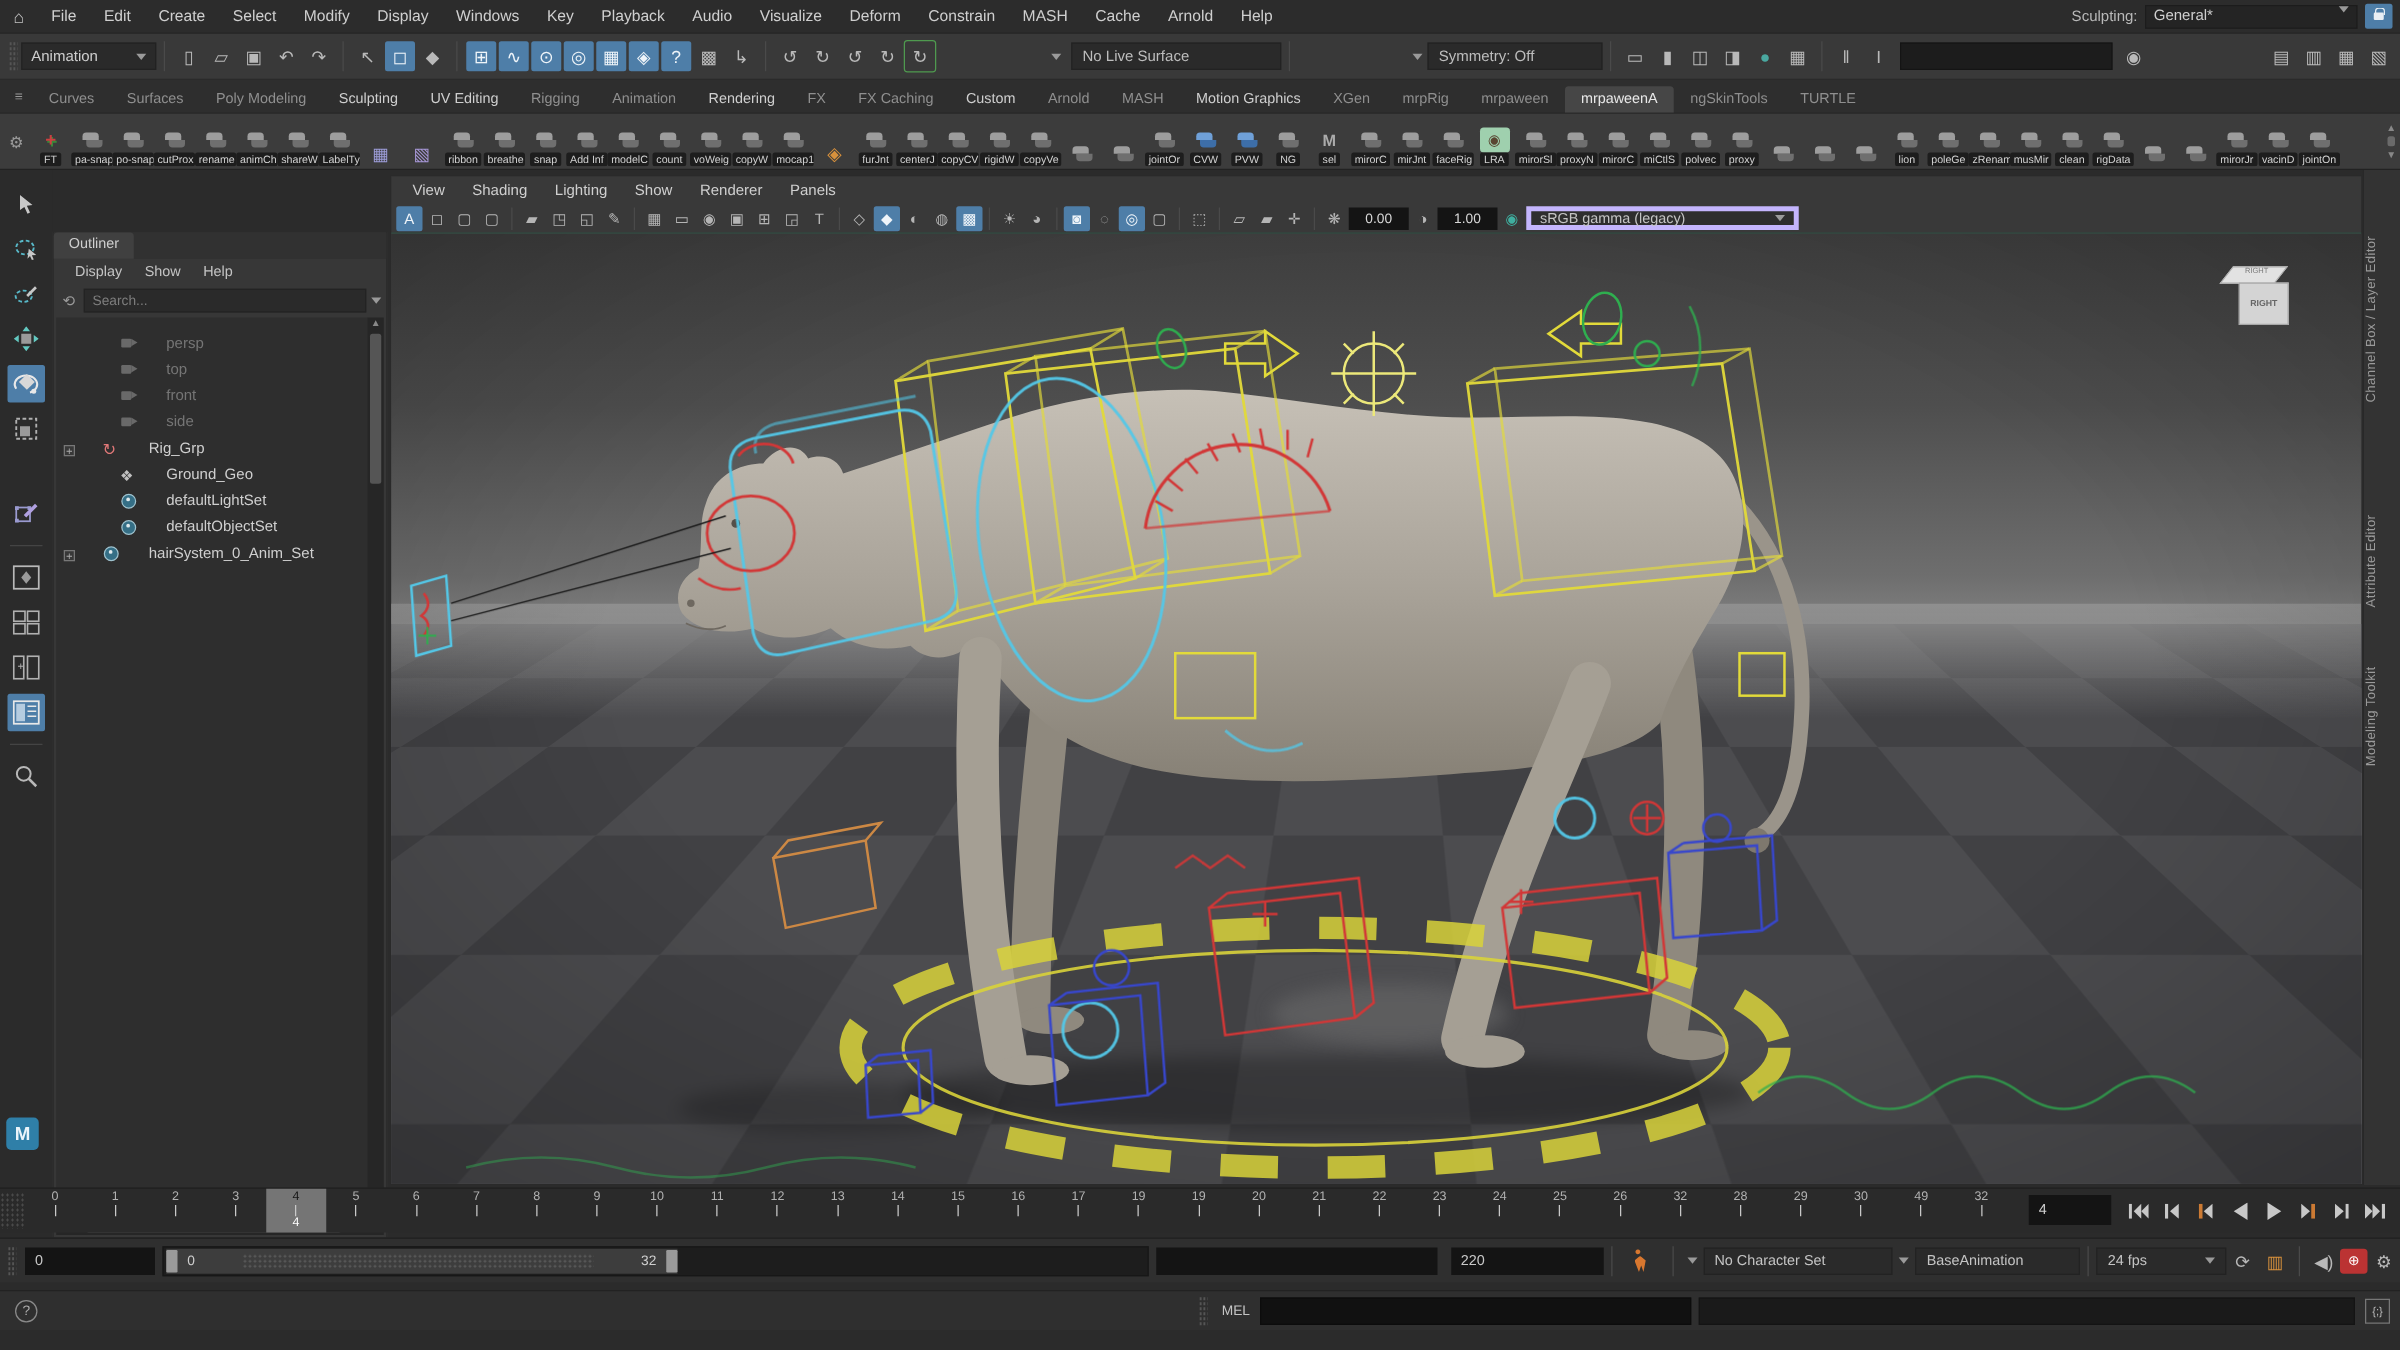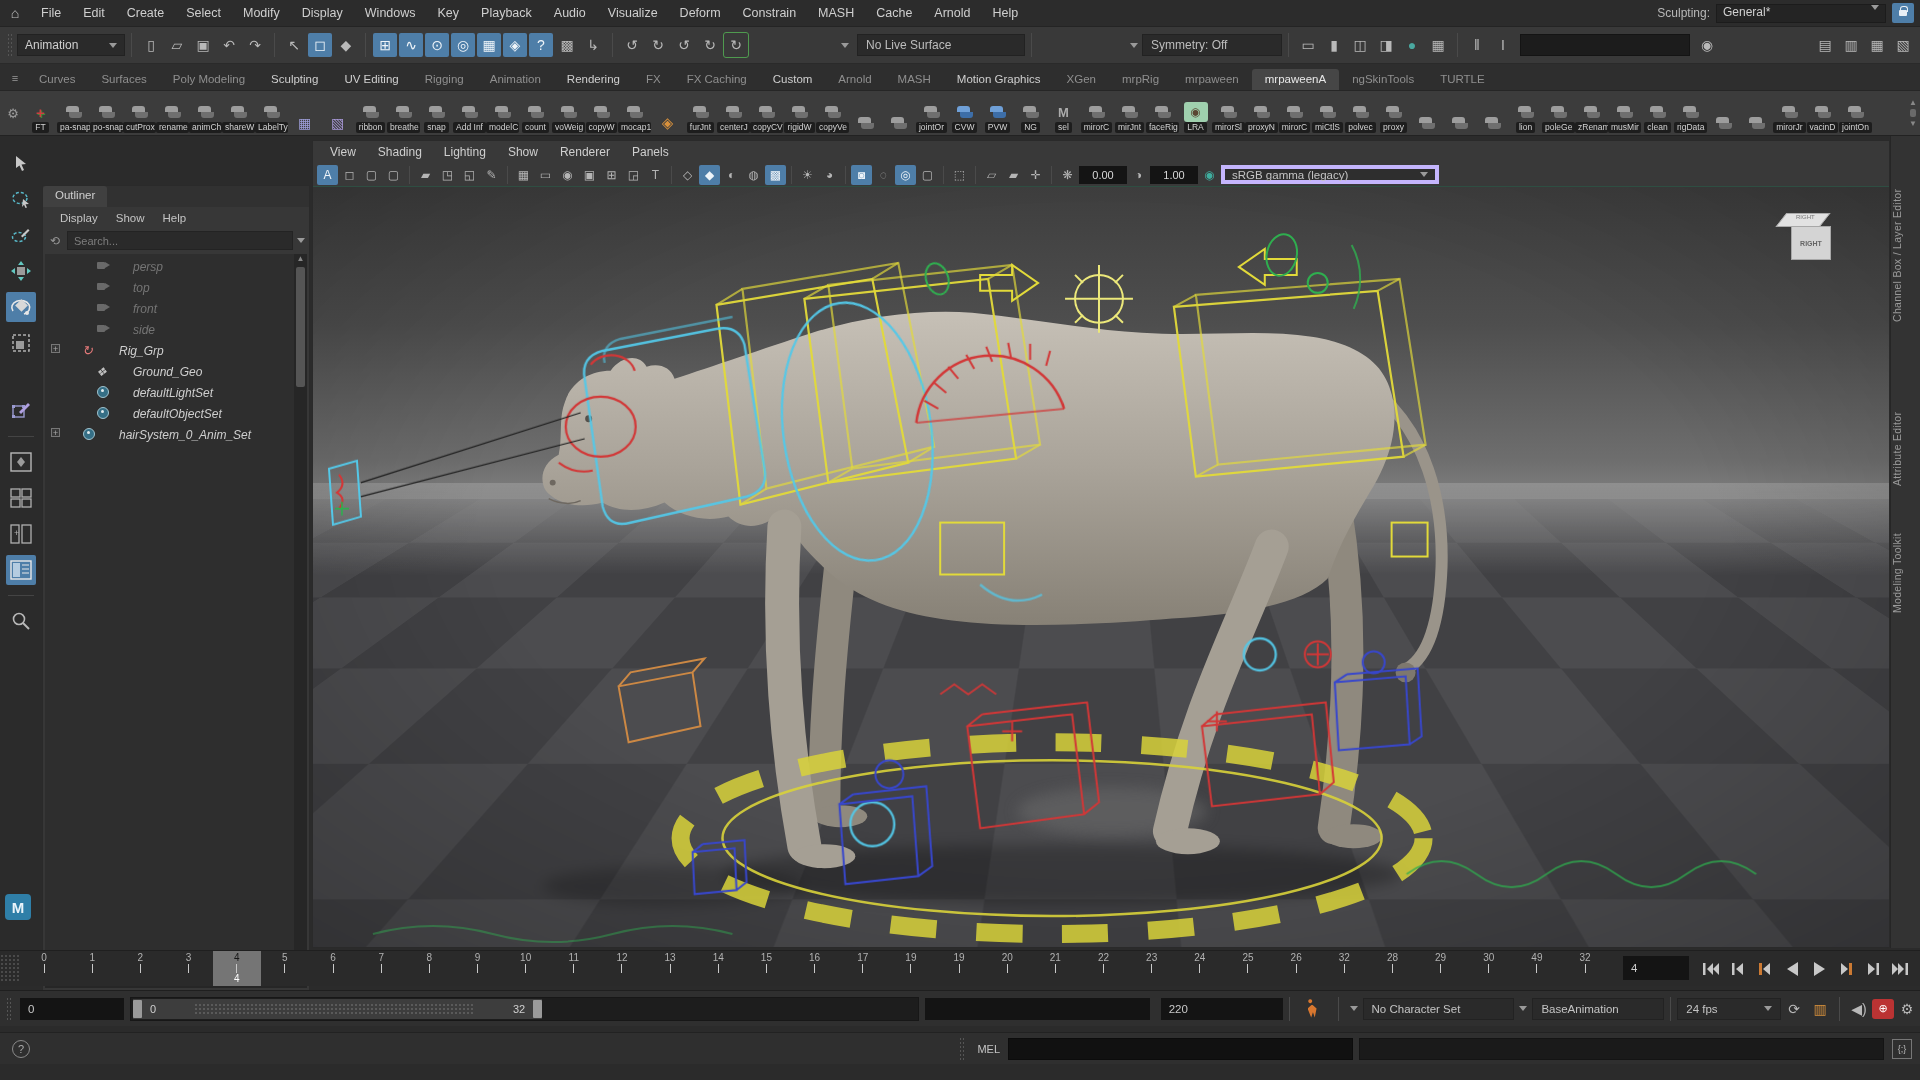--- a/index.html
+++ b/index.html
@@ -74,21 +74,21 @@
   #outliner-tabbar { height:21px; background:#313131; display:flex; }
   #outliner-tab { background:#404040; color:#cfcfcf; font-size:11.5px; padding:3px 12px 0; border-radius:3px 3px 0 0; }
   #outliner-menus { height:21px; display:flex; align-items:center; padding-left:8px; gap:0; }
   .omenu { padding:0 9px; font-size:11.5px; color:#c4c4c4; }
   #outliner-search { height:25px; display:flex; align-items:center; gap:4px; padding:0 4px; }
   .refresh-ic { width:16px; text-align:center; color:#9a9a9a; font-size:12px; }
   .refresh-ic::before { content:"⟲"; }
   #search-input { flex:1; height:19px; background:#2a2a2a; border:1px solid #232323; color:#cfcfcf; font-size:11px; padding:0 6px; }
   #search-input::placeholder { color:#7d7d7d; }
   #outliner-list { flex:1; background:#2e2e2e; margin:1px 2px 0 2px; position:relative; padding-top:6px; overflow:hidden; }
-  .orow { display:flex; align-items:flex-start; height:21px; padding-left:6px; gap:22px; font-size:12px; color:#cfcfcf;font-style:italic; }
+  .orow { display:flex; align-items:flex-end; height:21px; padding-left:6px; gap:22px; font-size:12px; color:#cfcfcf; }
   .orow.dim { color:#757575; }
   .orow.dim .oi { opacity:.55; }
   .oexp { width:9px; height:9px; font-size:9px; line-height:8px; text-align:center; color:#aaa; border:1px solid transparent; margin-left:14px; flex:none; }
   .oexp:not(:empty) { border-color:#777; background:#383838; margin-left:0; }
   .oi { width:15px; height:12px; position:relative; flex:none; display:inline-block; }
   .oi-camera::before { content:""; position:absolute; left:1px; top:2px; width:8px; height:7px; background:#9a9a9a; border-radius:1px; }
   .oi-camera::after { content:""; position:absolute; left:9px; top:2px; border:3.5px solid transparent; border-left:5px solid #9a9a9a; }
   .oi-transform::before { content:"↻"; color:#e07878; font-size:13px; line-height:12px; }
   .oi-mesh::before { content:"❖"; color:#c0c0c0; font-size:12px; line-height:12px; }
   .oi-set::before { content:""; position:absolute; left:1px; top:0; width:10px; height:10px; border-radius:50%; background:#356f86; border:1px solid #9fc3cf; }

